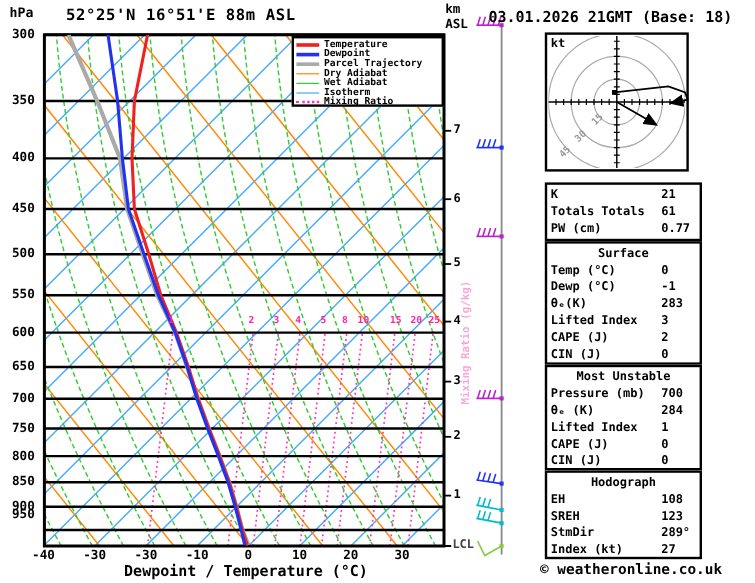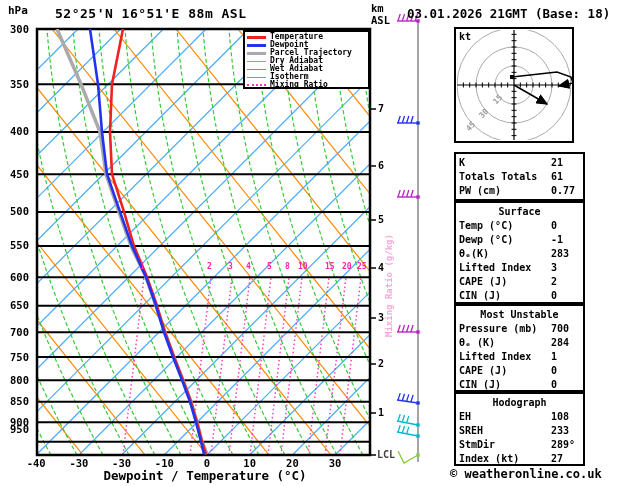--- a/index.html
+++ b/index.html
@@ -367,19 +367,19 @@
       <div class="thead">Most Unstable</div>
       <div class="trow"><div style="display: inline;">Pressure (mb)</div><div class="val">700</div></div>
       <div class="trow"><div style="display: inline;">θₑ (K)</div><div class="val">284</div></div>
       <div class="trow"><div style="display: inline;">Lifted Index</div><div class="val">1</div></div>
       <div class="trow"><div style="display: inline;">CAPE (J)</div><div class="val">0</div></div>
       <div class="trow"><div style="display: inline;">CIN (J)</div><div class="val">0</div></div>
     </div>
     <div class="tbox" style="top: 392px; height: 74px;">
       <div class="thead">Hodograph</div>
       <div class="trow"><div style="display: inline;">EH</div><div class="val">108</div></div>
-      <div class="trow"><div style="display: inline;">SREH</div><div class="val">233</div></div>
+      <div class="trow"><div style="display: inline;">SREH</div><div class="val">123</div></div>
       <div class="trow"><div style="display: inline;">StmDir</div><div class="val">289°</div></div>
       <div class="trow"><div style="display: inline;">Index (kt)</div><div class="val">27</div></div>
     </div>
   </div>
 
 <div class="abs" id="footer">© weatheronline.co.uk</div>
 
 </body></html>

